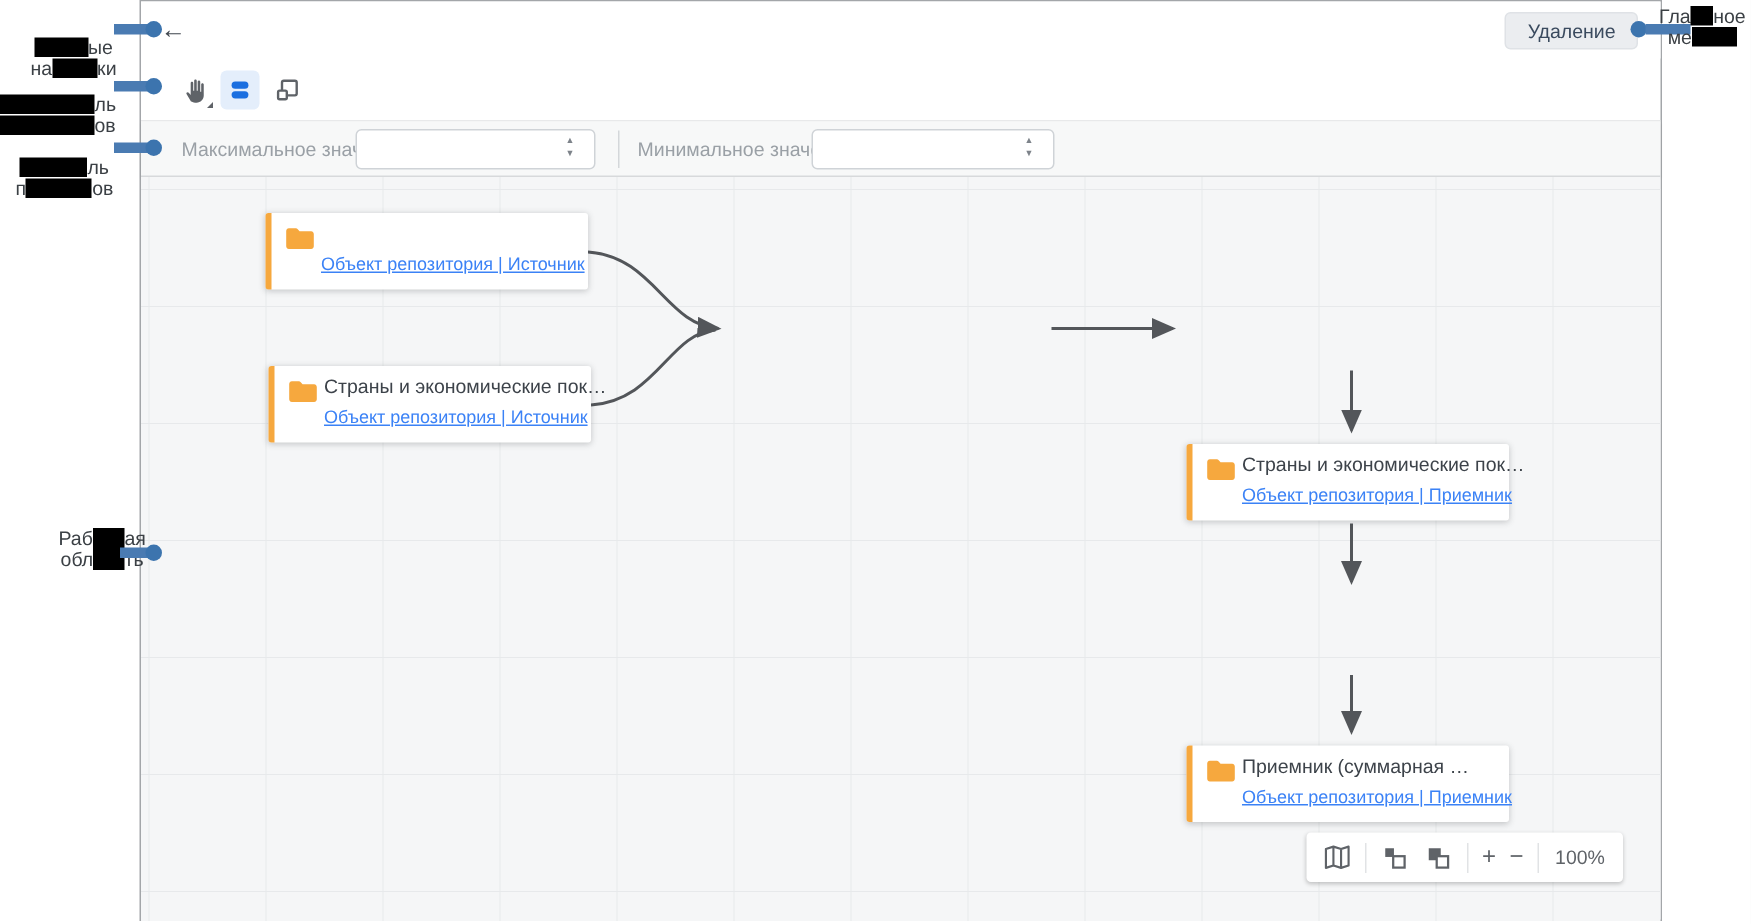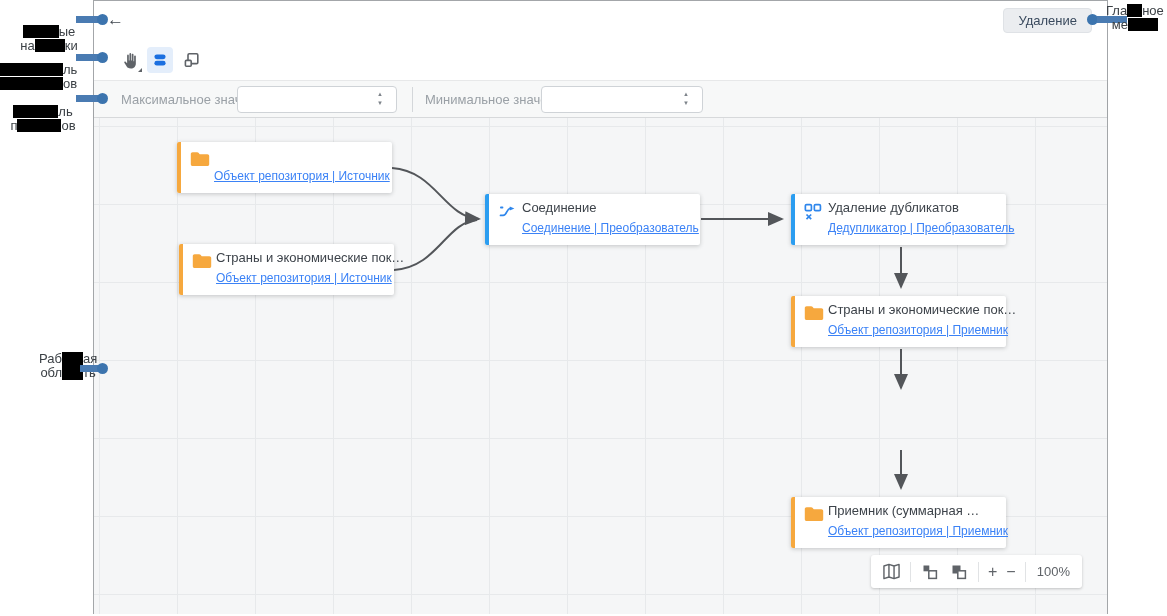--- a/index.html
+++ b/index.html
@@ -152,43 +152,21 @@
     <div class="node orange" style="left:85px;top:126px;">
       <span class="n-icon orange">
         <svg width="20" height="16" viewBox="0 0 20 16" fill="currentColor">
             <path d="M.8 3c0-1 .8-1.8 1.8-1.8h4.6c.5 0 1 .2 1.3.6l1.2 1.4h7.7c1 0 1.8.8 1.8 1.8v8.2c0 1-.8 1.8-1.8 1.8H2.6c-1 0-1.8-.8-1.8-1.8z"></path>
           </svg>
       </span>
       <div class="n-title">Страны и экономические пок…</div>
       <div class="n-sub">Объект репозитория | Источник</div>
     </div>
 
-    <div class="node blue" style="left:391px;top:76px;">
-      <span class="n-icon blue">
-        <svg width="18" height="16" viewBox="0 0 16 16">
-            <rect x="1" y="3.6" width="3.4" height="1.8" rx=".9" fill="currentColor"></rect>
-            <path d="M1.5 12.4h2.6c4 0 3.4-7 7.3-7" fill="none" stroke="currentColor" stroke-width="1.7" stroke-linecap="round"></path>
-            <path d="M10.8 3.4 L15.4 5.4 L10.8 7.4 Z" fill="currentColor"></path>
-          </svg>
-      </span>
-      <div class="n-title">Соединение</div>
-      <div class="n-sub">Соединение | Преобразователь</div>
-    </div>
-
-    <div class="node blue" style="left:697px;top:76px;">
-      <span class="n-icon blue">
-        <svg width="18" height="18" viewBox="0 0 16 16" fill="none" stroke="currentColor" stroke-width="1.5">
-            <rect x="1.2" y="1.4" width="5.4" height="5.4" rx="1.1"></rect>
-            <rect x="9.2" y="1.4" width="5.4" height="5.4" rx="1.1"></rect>
-            <path d="M2.2 10.2l4.2 4.2M6.4 10.2l-4.2 4.2"></path>
-          </svg>
-      </span>
-      <div class="n-title">Удаление дубликатов</div>
-      <div class="n-sub">Дедупликатор | Преобразователь</div>
-    </div>
+
 
     <div class="node orange" style="left:697px;top:178px;">
       <span class="n-icon orange">
         <svg width="20" height="16" viewBox="0 0 20 16" fill="currentColor">
             <path d="M.8 3c0-1 .8-1.8 1.8-1.8h4.6c.5 0 1 .2 1.3.6l1.2 1.4h7.7c1 0 1.8.8 1.8 1.8v8.2c0 1-.8 1.8-1.8 1.8H2.6c-1 0-1.8-.8-1.8-1.8z"></path>
           </svg>
       </span>
       <div class="n-title">Страны и экономические пок…</div>
       <div class="n-sub">Объект репозитория | Приемник</div>
     </div>

